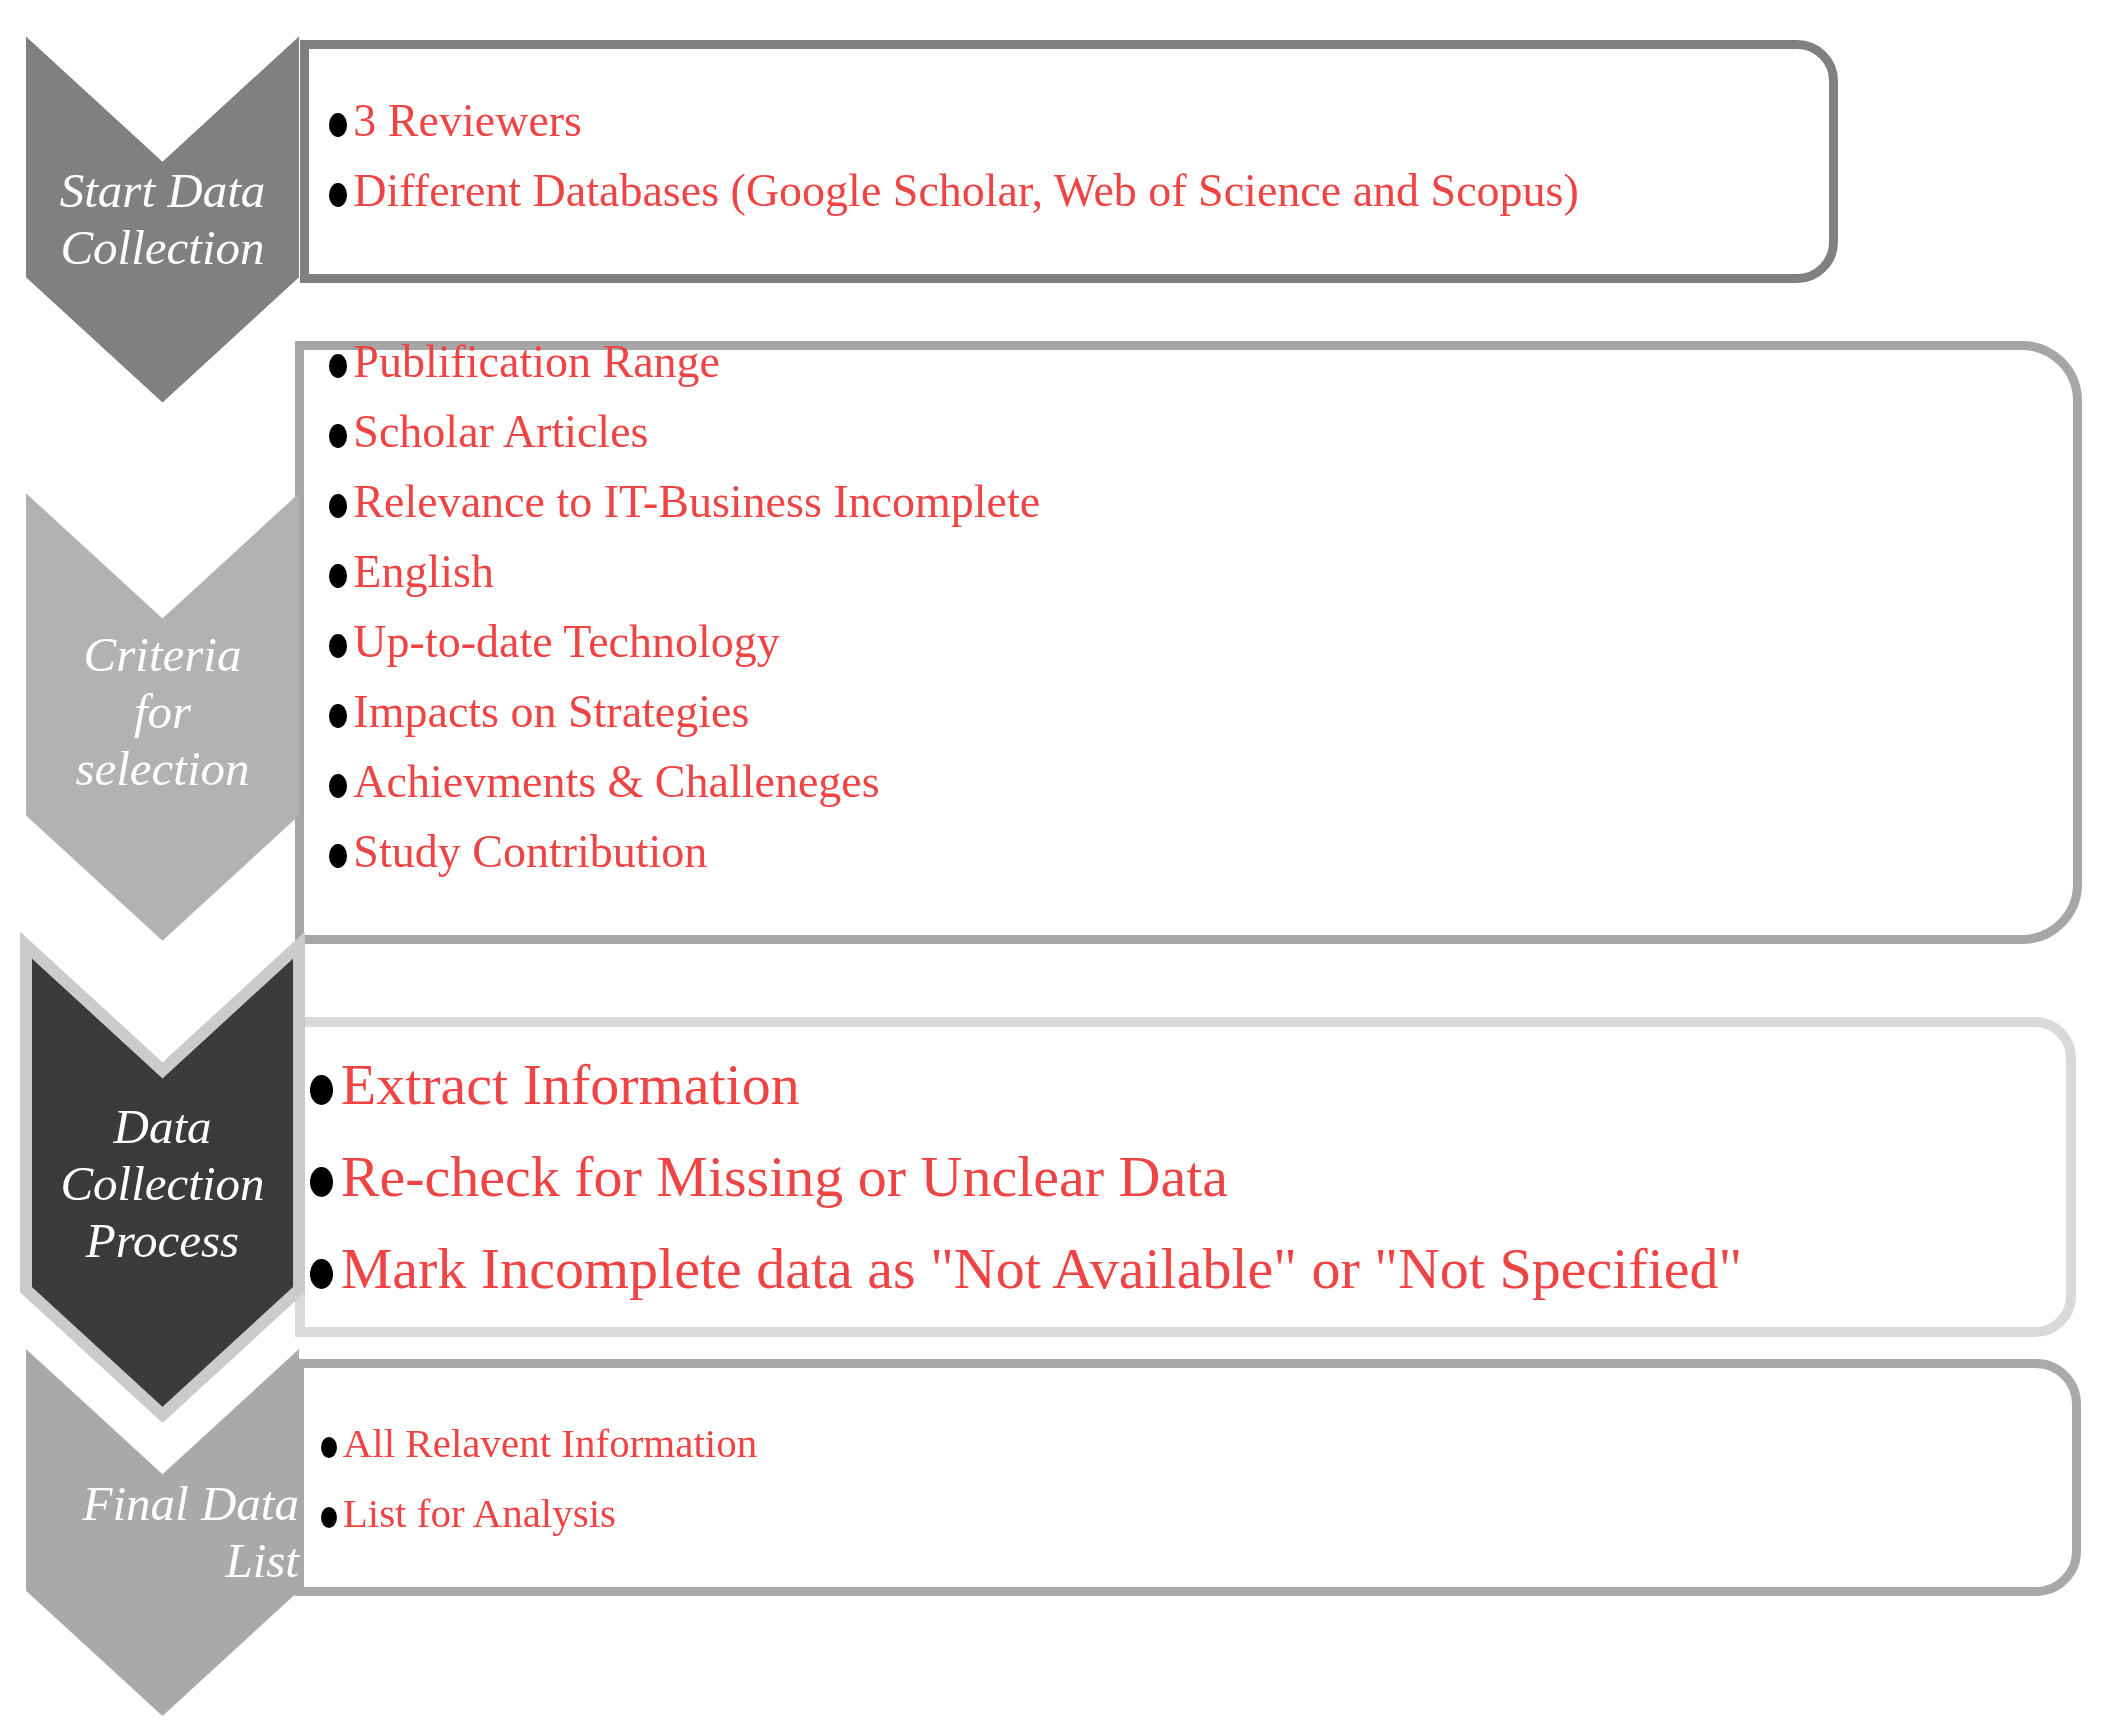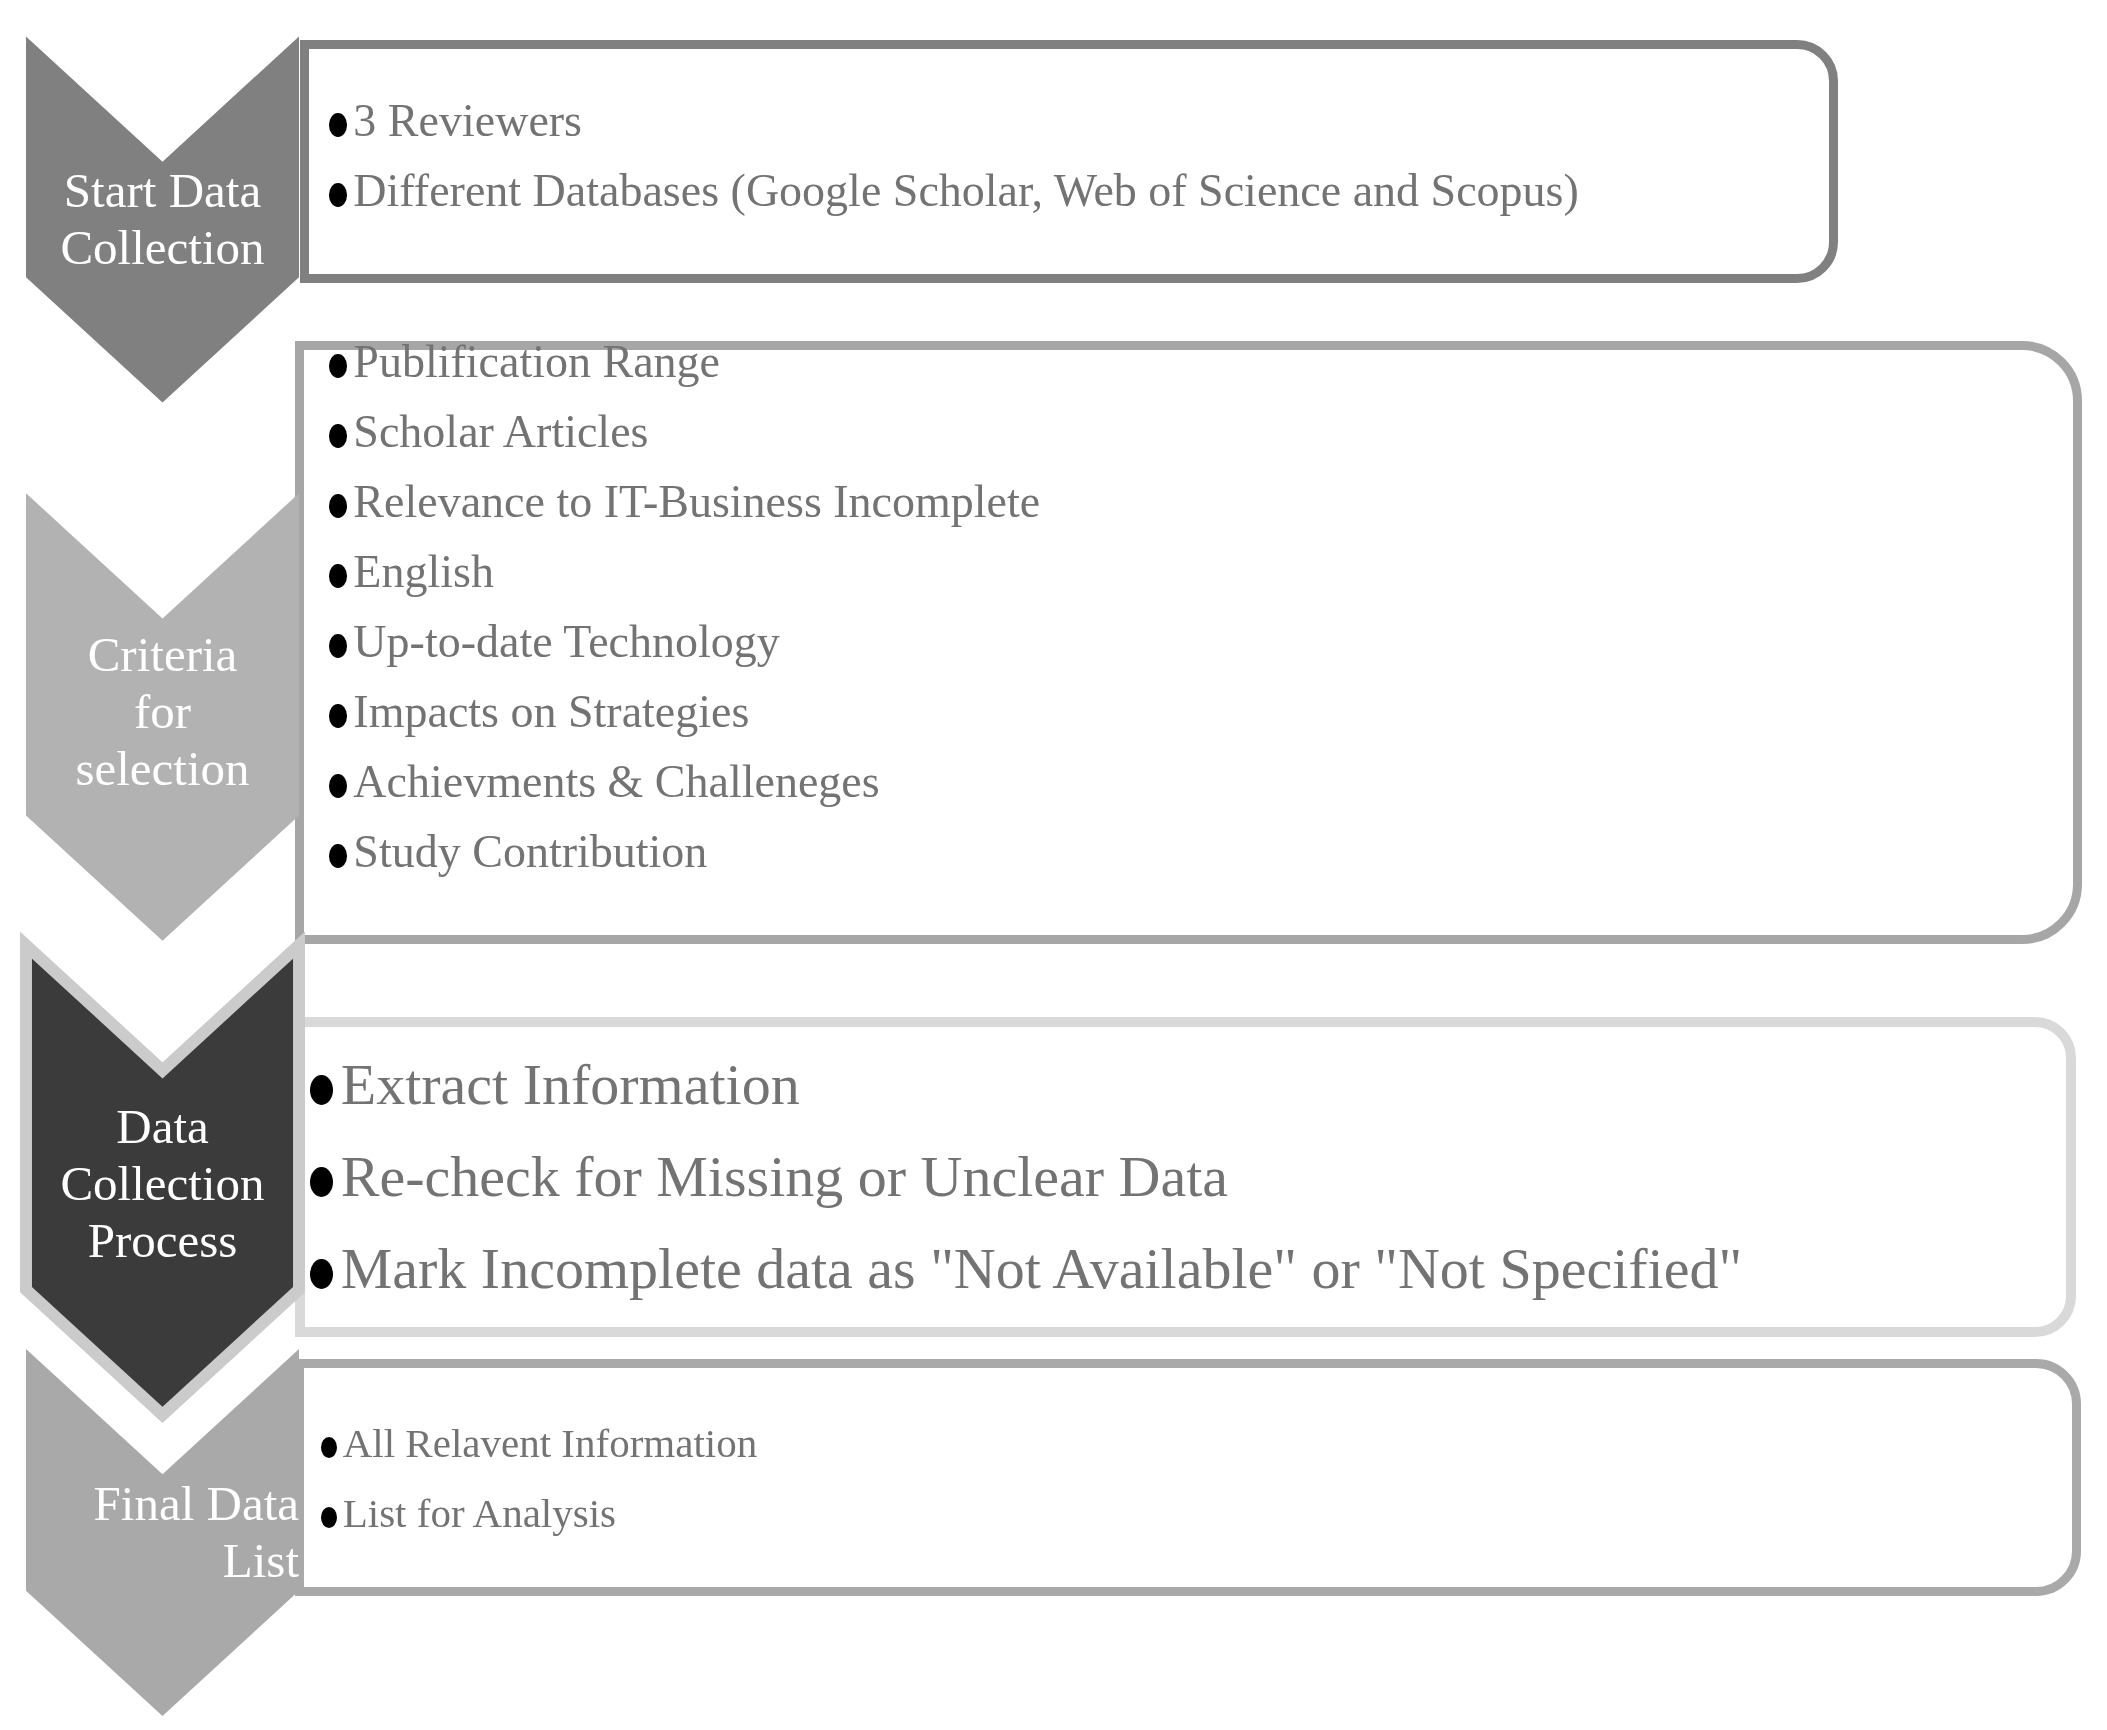--- a/index.html
+++ b/index.html
@@ -12,35 +12,36 @@
   }
   svg.chev { position:absolute; overflow:visible; display:block; }
   .chev-label {
     position:absolute;
     left:26px; width:273px;
     text-align:center;
     color:#ffffff;
     font-size:49px;
     line-height:57px;
     white-space:pre-line;
+    font-style:italic;
   }
   .box {
     position:absolute;
     background:#ffffff;
     box-sizing:border-box;
   }
   .box.b1 { left:300px; top:40px;   width:1538px; height:243px; border:9.7px solid #808080; border-radius:0 41px 41px 0; }
   .box.b2 { left:295px; top:341px;  width:1787px; height:603px; border:9.7px solid #a6a6a6; border-radius:0 60px 60px 0; }
   .box.b3 { left:295px; top:1017px; width:1781px; height:320px; border:10.5px solid #d9d9d9; border-radius:0 41px 41px 0; }
   .box.b4 { left:295px; top:1359px; width:1786px; height:237px; border:9.7px solid #a9a9a9; border-radius:0 45px 45px 0; }
   ul.blist {
     position:absolute;
     margin:0; padding:0;
     list-style:none;
-    color:#737373;
+    color:#ef4444;
     white-space:nowrap;
   }
   ul.blist li::before {
     content:"";
     display:inline-block;
     width:0.40em; height:0.52em;
     background:#000000;
     border-radius:50%;
     margin-right:0.13em;
     vertical-align:-0.02em;

